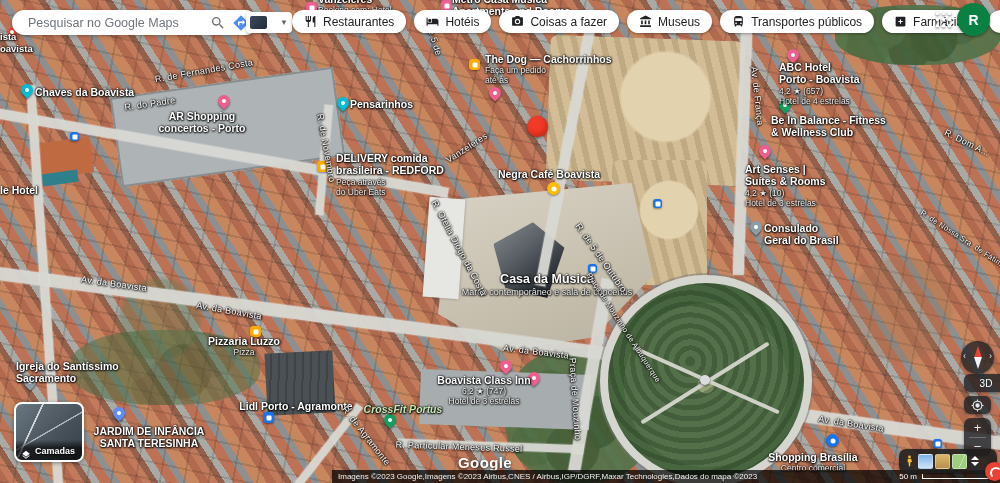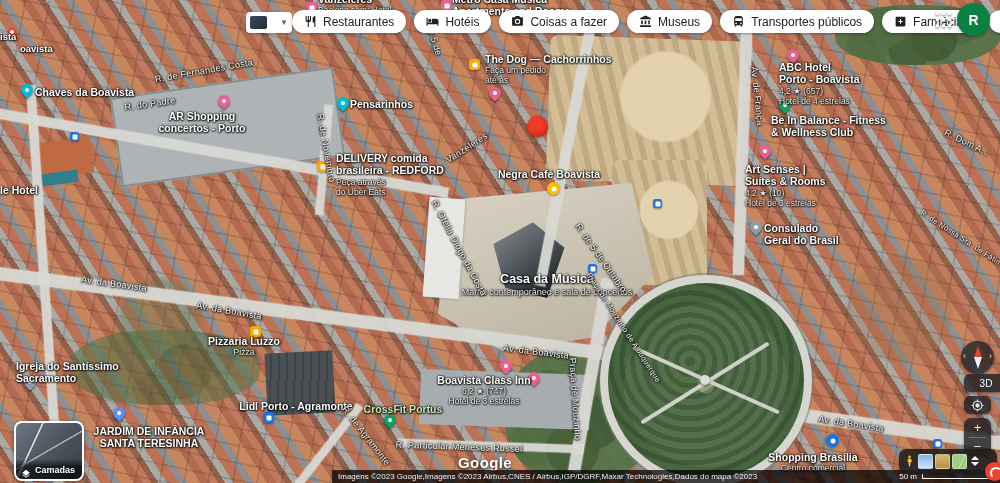--- a/index.html
+++ b/index.html
@@ -99,21 +99,21 @@
   .ctrl{position:absolute;left:964px;background:rgba(32,33,36,.82);color:#fff;border-radius:6px;z-index:15;
       display:flex;align-items:center;justify-content:center;cursor:pointer;box-shadow:0 1px 3px rgba(0,0,0,.4);}
   .ctrl-3d{top:374px;width:44px;height:18px;font-size:10px;font-weight:normal;}
   .ctrl-loc{top:396px;width:27px;height:18px;}
   .ctrl-loc svg{width:13px;height:13px;}
   .zoompill{position:absolute;left:964px;top:418px;width:27px;height:38px;background:rgba(32,33,36,.82);border-radius:7px;
       z-index:15;display:flex;flex-direction:column;box-shadow:0 1px 3px rgba(0,0,0,.4);}
   .zbtn{flex:1;color:#e8eaed;font-size:13px;display:flex;align-items:center;justify-content:center;cursor:pointer;line-height:1;}
   .zdiv{height:1px;background:rgba(255,255,255,.25);margin:0 5px;}
   
-  .layersw{position:absolute;left:14px;top:421px;width:66px;height:56px;border:2px solid #fff;border-radius:8px;
+  .layersw{position:absolute;left:14px;top:402px;width:66px;height:56px;border:2px solid #fff;border-radius:8px;
       overflow:hidden;z-index:15;cursor:pointer;box-shadow:0 1px 4px rgba(0,0,0,.4);
       background:linear-gradient(135deg,#6a7680 0%,#49545d 55%,#343d44 100%);}
   .layersw::before{content:"";position:absolute;inset:0;
       background:linear-gradient(115deg, transparent 28%, rgba(255,255,255,.75) 28.5%, rgba(255,255,255,.75) 30%, transparent 30.5%),
                  linear-gradient(150deg, transparent 48%, rgba(255,255,255,.55) 48.5%, rgba(255,255,255,.55) 49.8%, transparent 50.2%);}
   .lwbar{position:absolute;left:0;right:0;bottom:0;height:18px;background:linear-gradient(transparent, rgba(0,0,0,.65) 40%);
       display:flex;align-items:center;gap:4px;padding:2px 4px 0 5px;}
   .lwbar svg{width:10px;height:10px;flex:none;}
   .lwtxt{color:#fff;font-size:9px;font-weight:bold;text-shadow:0 1px 1px #000;}
   
@@ -241,36 +241,36 @@
         <div class="l1">Igreja do Santíssimo</div>
         <div class="l1">Sacramento</div>
       </div>
       <div class="mlabel  ctr" style="left: 149px; top: 425px; transform: translateX(-50%);">
         <div class="l1">JARDIM DE INFÂNCIA</div>
         <div class="l1">SANTA TERESINHA</div>
       </div>
       <div class="mlabel  ctr" style="left: 296px; top: 400px; transform: translateX(-50%);">
         <div class="l1">Lidl Porto - Agramonte</div>
       </div>
-      <div class="mlabel  ctr" style="left: 403px; top: 403px; transform: translateX(-50%); color: rgb(199, 232, 181);">
+      <div class="mlabel  ctr" style="left: 403px; top: 403px; transform: translateX(-50%); color: rgb(199, 232, 181); font-style: italic;">
         <div class="l1">CrossFit Portus</div>
       </div>
       <div class="mlabel  ctr" style="left: 484px; top: 374px; transform: translateX(-50%);">
         <div class="l1">Boavista Class Inn</div>
         <div class="l2">6,2 ★ (747)</div>
         <div class="l2">Hotel de 3 estrelas</div>
       </div>
       <div class="mlabel  ctr" style="left: 813px; top: 451px; transform: translateX(-50%);">
         <div class="l1">Shopping Brasília</div>
         <div class="l2">Centro comercial</div>
       </div>
       <div class="mlabel frag" style="left: 0px; top: 31px;">
         <div class="l1">ista</div>
       </div>
-      <div class="mlabel frag" style="left: 0px; top: 43px; padding-left: 20px;">
+      <div class="mlabel frag" style="left: 0px; top: 43px;">
         <div class="l1">oavista</div>
       </div>
       <div class="mlabel " style="left: 0px; top: 184px;">
         <div class="l1">le Hotel</div>
       </div>
       <div class="mlabel street" style="left: 204px; top: 71px; transform: translate(-50%, -50%) rotate(-10deg);">
         <div class="l1">R. de Fernandes Costa</div>
       </div>
       <div class="mlabel street" style="left: 150px; top: 104px; transform: translate(-50%, -50%) rotate(-8deg);">
         <div class="l1">R. do Padre</div>
@@ -344,20 +344,33 @@
       <div class="pin drop c-blue" style="left: 113px; top: 407px;"></div>
       <div class="pin sq c-blu" style="left: 263px; top: 412px;"></div>
       <div class="pin cir c-blu" style="left: 826px; top: 434px;"></div>
       <div class="pin sq c-blu sm" style="left: 588px; top: 264px;"></div>
       <div class="pin sq c-blu sm" style="left: 653px; top: 199px;"></div>
       <div class="pin sq c-blu sm" style="left: 933px; top: 439px;"></div>
       <div class="pin sq c-blu sm" style="left: 70px; top: 132px;"></div>
       <div class="pin drop c-red xs" style="left: 8px; top: 28px;"></div>
     </div>
 
+  <div class="searchpill">
+    <input class="sinput" placeholder="Pesquisar no Google Maps" style="">
+    <span class="sic">
+        <svg viewBox="0 0 24 24">
+          <path fill="#6b6f73" d="M15.5 14h-.79l-.28-.27A6.47 6.47 0 0016 9.5 6.5 6.5 0 109.5 16c1.61 0 3.09-.59 4.23-1.57l.27.28v.79l5 4.99L20.49 19l-4.99-5zm-6 0A4.5 4.5 0 1114 9.5 4.5 4.5 0 019.5 14z"></path>
+        </svg>
+      </span>
+    <span class="sic" style="width:18px;height:18px;">
+        <svg viewBox="0 0 24 24">
+          <path fill="#4e8df7" d="M21.71 11.29l-9-9a1 1 0 00-1.41 0l-9 9a1 1 0 000 1.41l9 9a1 1 0 001.41 0l9-9a1 1 0 000-1.41zM14 14.5V12h-4v3H8v-4a1 1 0 011-1h5V7.5l3.5 3.5-3.5 3.5z"></path>
+        </svg>
+      </span>
+  </div>
   <div class="maptoggle">
     <span class="mtthumb"></span>
     <span class="mtcaret">▼</span>
   </div>
   <div class="chips" id="chips">
       <button class="chip">
         <span class="cic">
           <svg viewBox="0 0 24 24">
             <path fill="#202124" d="M16 6v8h3v8h2V2c-2.76 0-5 2.24-5 4zm-5 3H9V2H7v7H5V2H3v7c0 2.21 1.79 4 4 4v9h2v-9c2.21 0 4-1.79 4-4V2h-2v7z"></path>
           </svg>

